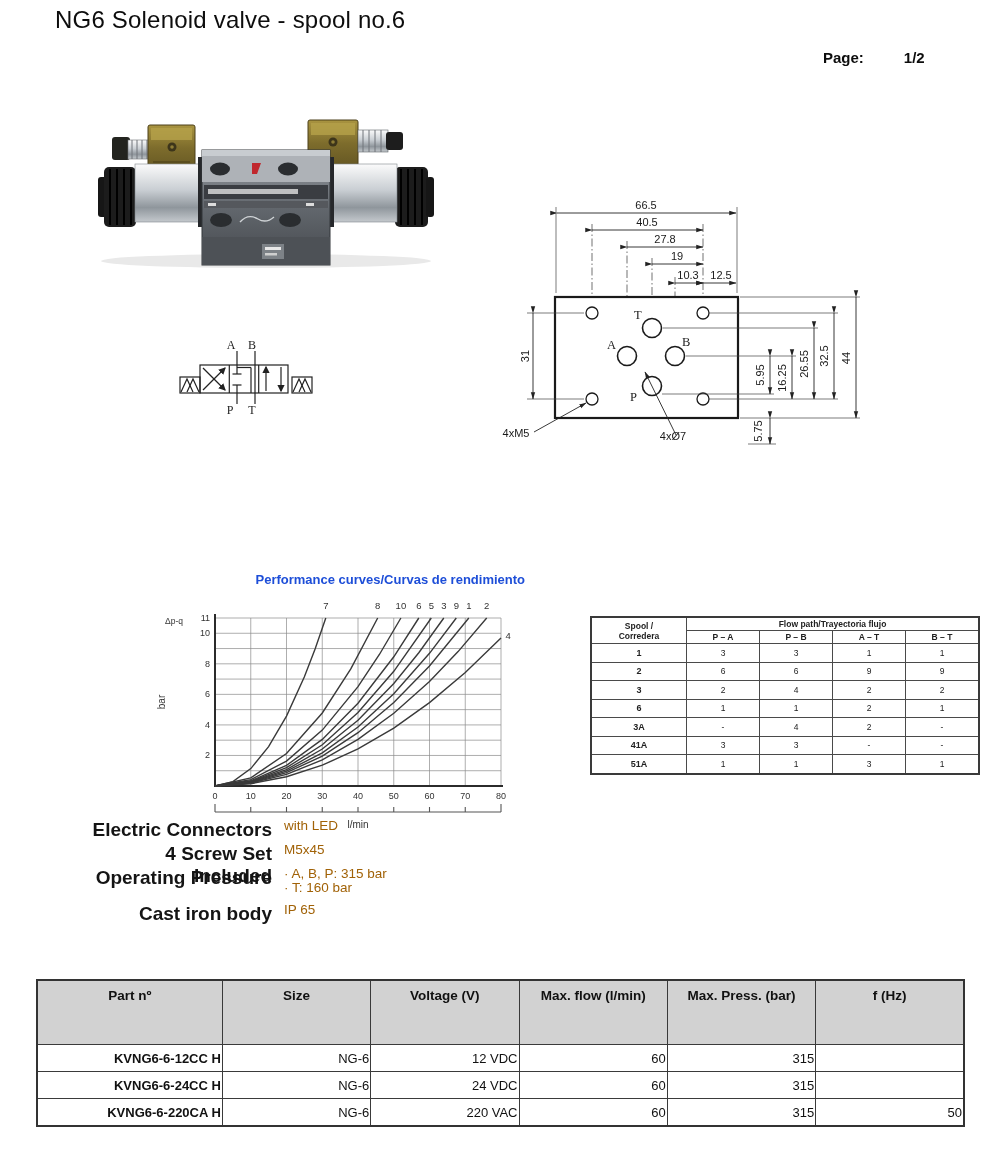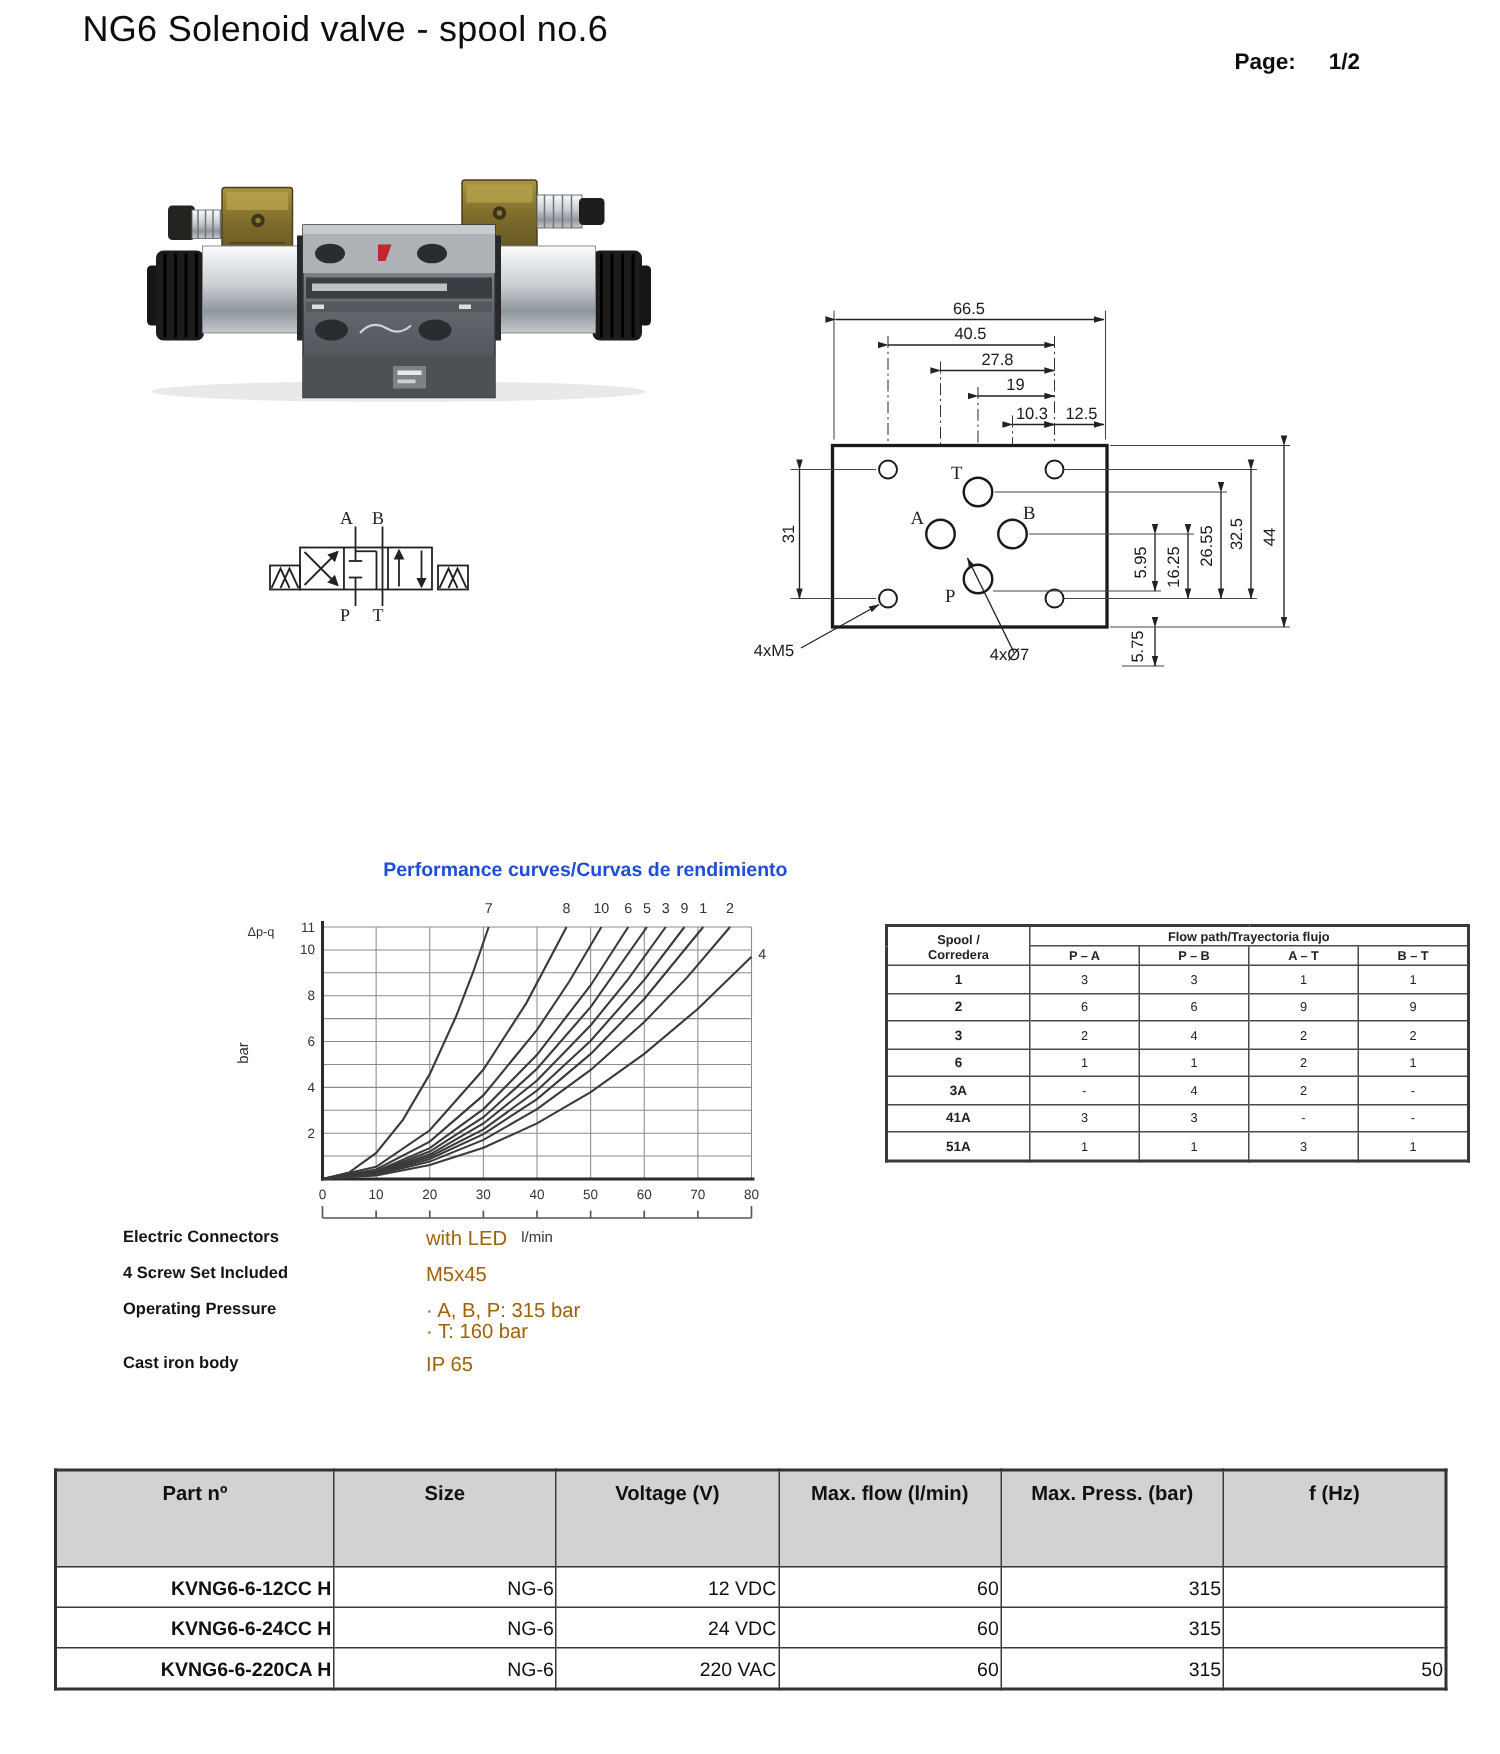--- a/index.html
+++ b/index.html
@@ -1,21 +1,21 @@
 <!DOCTYPE html>
 <html><head>
 <meta charset="utf-8">
 <style>
   html,body{margin:0;padding:0;background:#fff;}
   .page{position:relative;width:1000px;height:1169px;background:#fff;
         font-family:"Liberation Sans",sans-serif;color:#111;overflow:hidden;}
   .title{position:absolute;left:55px;top:6px;font-size:24px;font-weight:normal;
          letter-spacing:.2px;color:#0d0d0d;margin:0;}
-  .pagenum{position:absolute;left:823px;top:33px;font-size:15px;font-weight:bold;
-           display:flex;gap:22px;color:#0d0d0d;}
+  .pagenum{position:absolute;left:823px;top:49px;font-size:15px;font-weight:bold;
+           display:flex;gap:40px;color:#0d0d0d;}
   .abs{position:absolute;}
   
   .chart-title{position:absolute;left:195px;top:572px;width:330px;text-align:right;
                font-size:13px;font-weight:bold;color:#1d4ed8;}
   #perf-svg .grid{stroke:#8b8b8b;stroke-width:.7;}
   #perf-svg .axis{stroke:#2b2b2b;stroke-width:2;}
   #perf-svg .axis2{stroke:#555;stroke-width:1.1;}
   #perf-svg .curve{fill:none;stroke:#3a3a3a;stroke-width:1.4;}
   #perf-svg text{fill:#333;font-family:"Liberation Sans",sans-serif;}
   #perf-svg .tick{font-size:9px;}
@@ -36,22 +36,22 @@
   #sym-svg .pl{font-size:12px;fill:#222;stroke:none;font-family:"Liberation Serif",serif;text-anchor:middle;}
   
   .spool{position:absolute;left:590px;top:616px;border-collapse:collapse;
          font-size:8.5px;color:#222;background:#fff;}
   .spool th,.spool td{border:1.2px solid #4a4a4a;text-align:center;padding:1px 19px;}
   .spool{border:2px solid #3a3a3a;}
   .spool th{font-weight:bold;font-size:8.5px;}
   .spool td{height:15.5px;width:34px;}
   .spool td.sp-first{font-weight:bold;font-size:9px;width:56px;}
   
-  .spec-label{position:absolute;left:82px;width:190px;
-              font-size:11px;font-weight:bold;color:#141414;}
+  .spec-label{position:absolute;left:82px;width:190px;text-align:right;
+              font-size:19px;font-weight:bold;color:#141414;}
   .spec-value{position:absolute;left:284px;font-size:13.5px;color:#a16207;line-height:14px;}
   
   .parts-wrap{position:absolute;left:36px;top:979px;width:929px;}
   .parts{border-collapse:collapse;width:100%;font-size:13px;color:#111;border:2px solid #333;}
   .parts th,.parts td{border:1.5px solid #3a3a3a;text-align:center;}
   .parts th{background:#d2d2d2;font-size:13.5px;font-weight:bold;height:55px;
             vertical-align:top;padding-top:7px;margin-left:39px;}
   .parts td{height:24px;text-align:right;}
   .parts td.pn{font-weight:bold;}
 </style>

